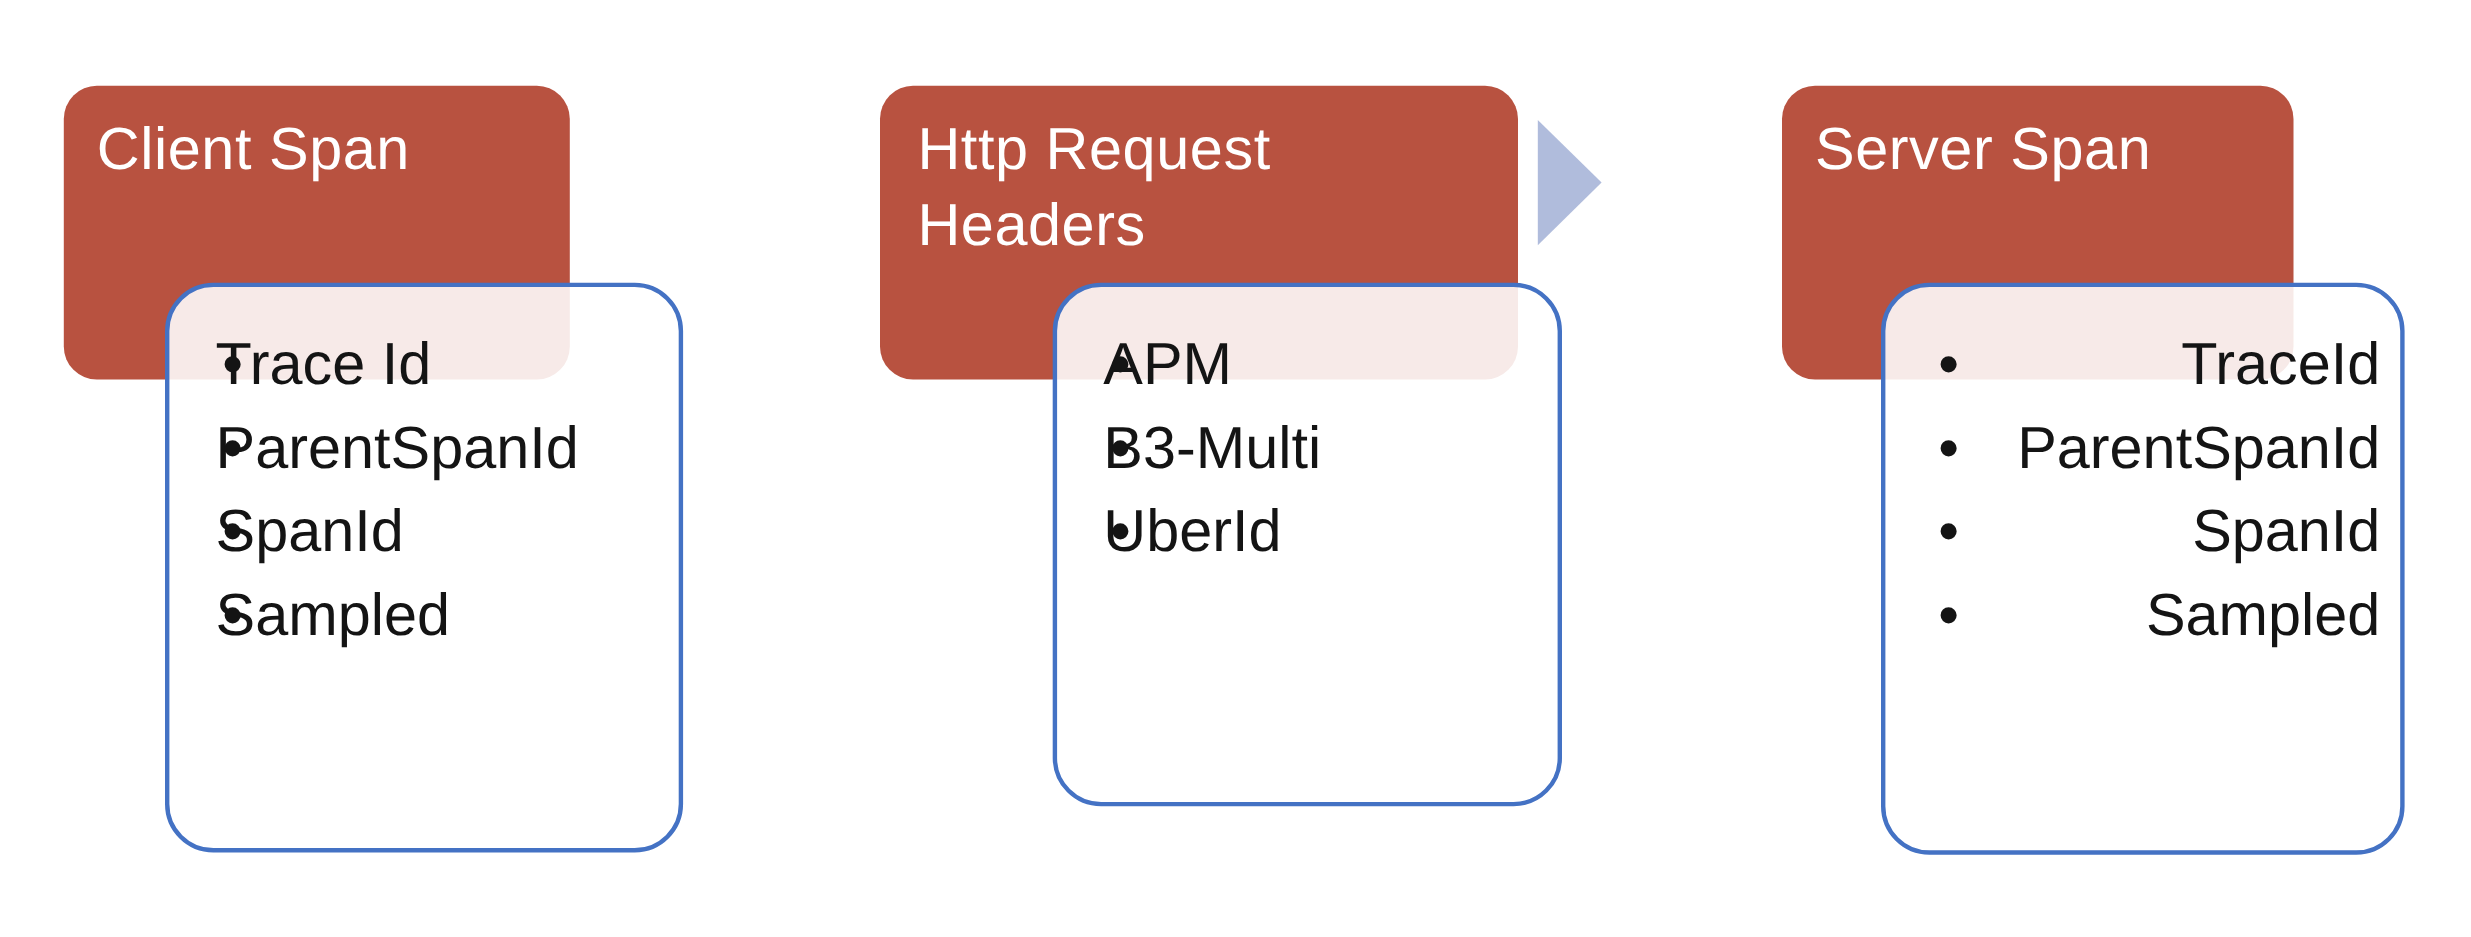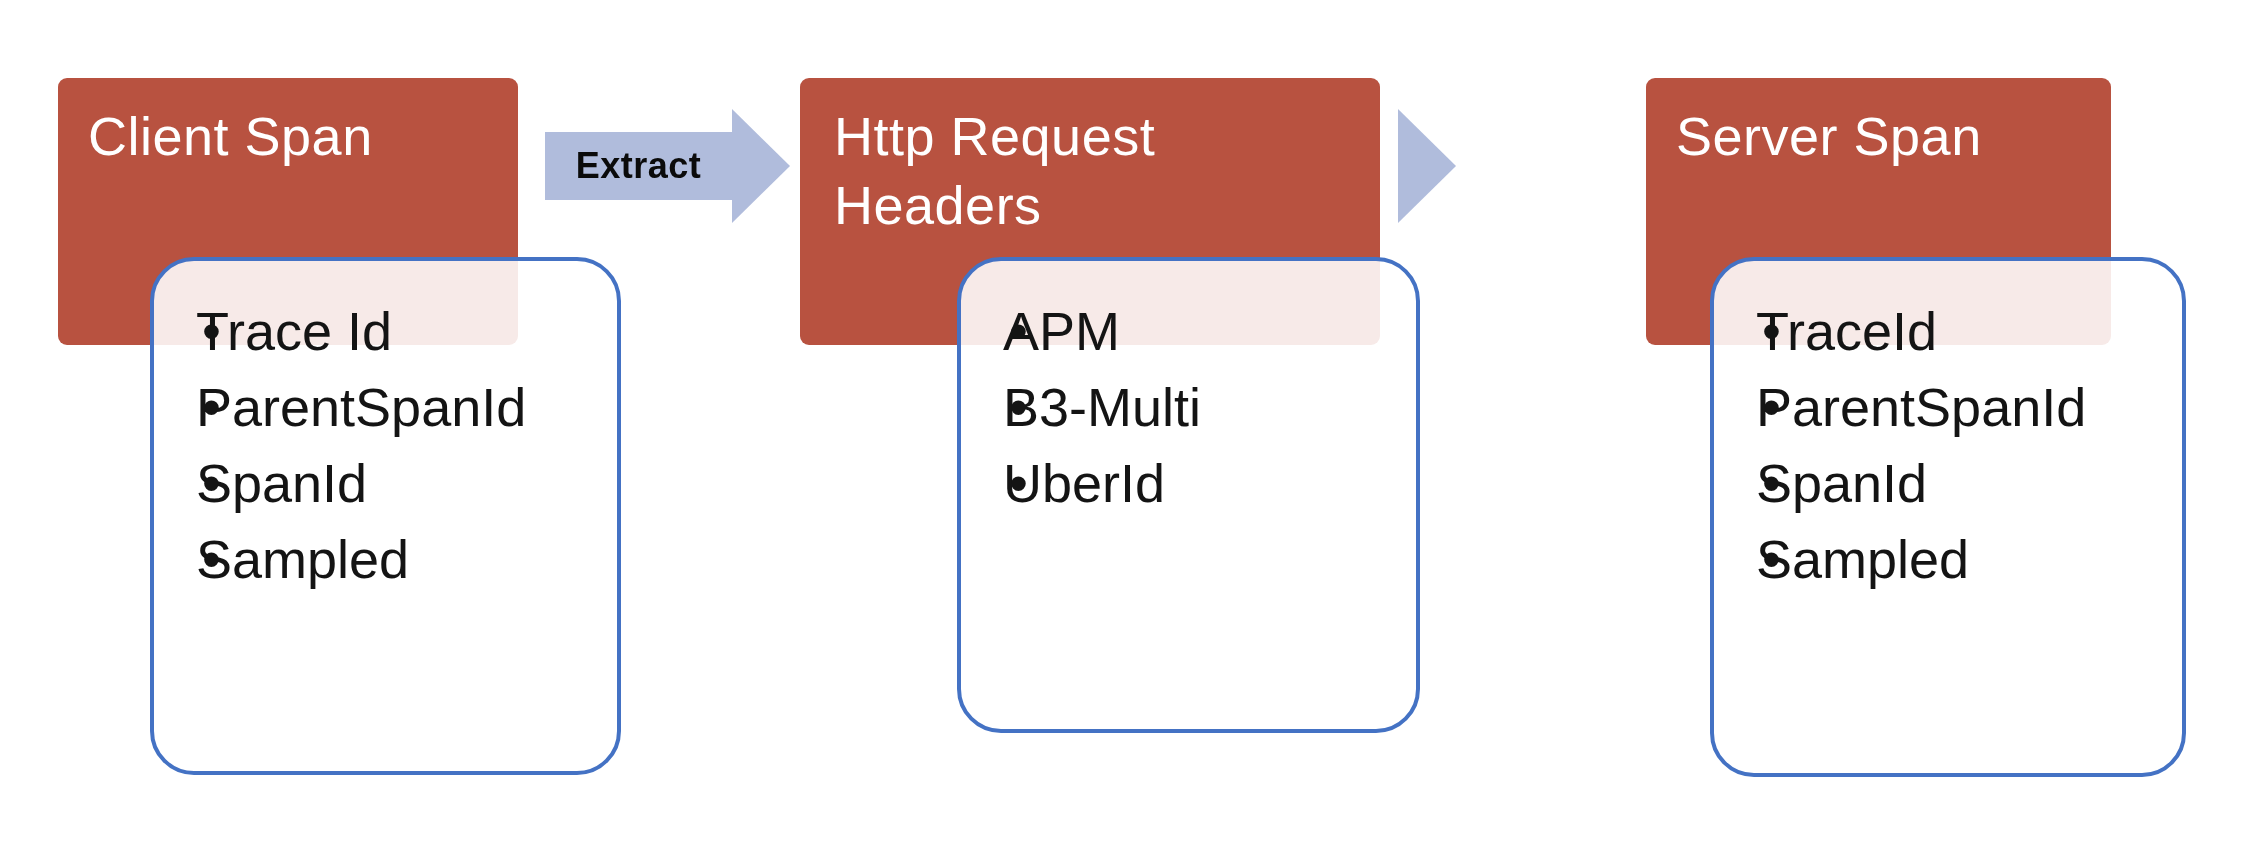--- a/index.html
+++ b/index.html
@@ -16,45 +16,45 @@
     width:2246px;height:852px;
     background:#ffffff;
     font-family:"Liberation Sans", sans-serif;
     overflow:hidden;
   }
 
   
   .red-box{
     position:absolute;top:78px;height:267px;
     background:var(--node-fill);
-    border-radius:9px;
+    border-radius:30px;
     z-index:1;
   }
   .box1{left:58px;width:460px;}
   .box2{left:800px;width:580px;}
-  .box3{left:1620px;width:465px;margin-left:26px;}
+  .box3{left:1620px;width:465px;}
   .red-box-title{
     color:var(--title-text);
     font-size:54px;line-height:1.27;
     padding:24px 20px 0 30px;
     letter-spacing:0.5px;
   }
   .box2 .red-box-title{max-width:380px;padding-left:34px;}
 
   
   .card{
     position:absolute;top:257px;
     background:rgba(255,255,255,0.88);
     border:4px solid var(--card-border);
     border-radius:44px;
     z-index:2;
   }
   .card1{left:150px;width:471px;height:518px;}
   .card2{left:957px;width:463px;height:476px;}
-  .card3{left:1710px;width:476px;height:520px;}
+  .card3{left:1710px;width:476px;height:520px;text-align:right;}
 
   .field-list{
     list-style:none;
     margin:0;padding:32px 18px 0 0;
   }
   .field-list li{
     position:relative;
     padding-left:42px;
     font-size:54px;
     line-height:76px;
@@ -103,26 +103,20 @@
   </div>
 
   <div class="red-box box2">
     <div class="red-box-title">Http Request Headers</div>
   </div>
 
   <div class="red-box box3">
     <div class="red-box-title">Server Span</div>
   </div>
 
-  <div class="arrow arrow1">
-    <div class="arrow-body">
-      <span class="arrow-label">Extract</span>
-    </div>
-    <div class="arrow-head"></div>
-  </div>
 
   <div class="arrow arrow2">
     <div class="arrow-head"></div>
   </div>
 
   <div class="card card1">
     <ul class="field-list">
         <li>Trace Id</li>
         <li>ParentSpanId</li>
         <li>SpanId</li>

